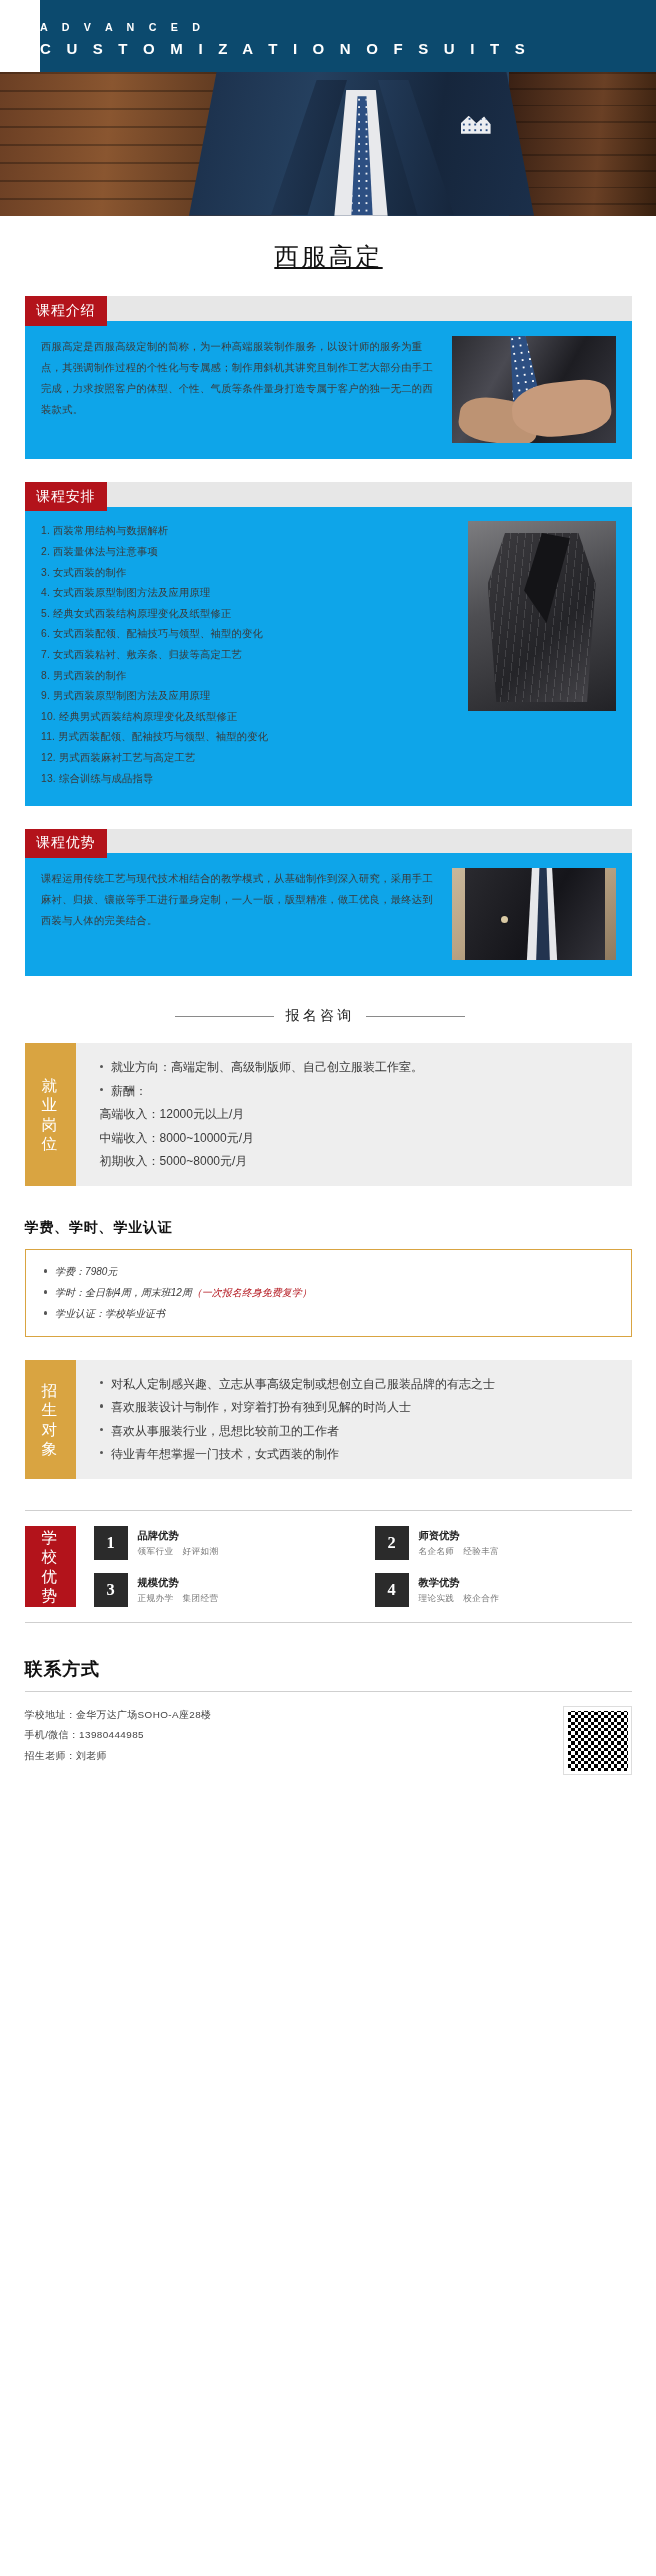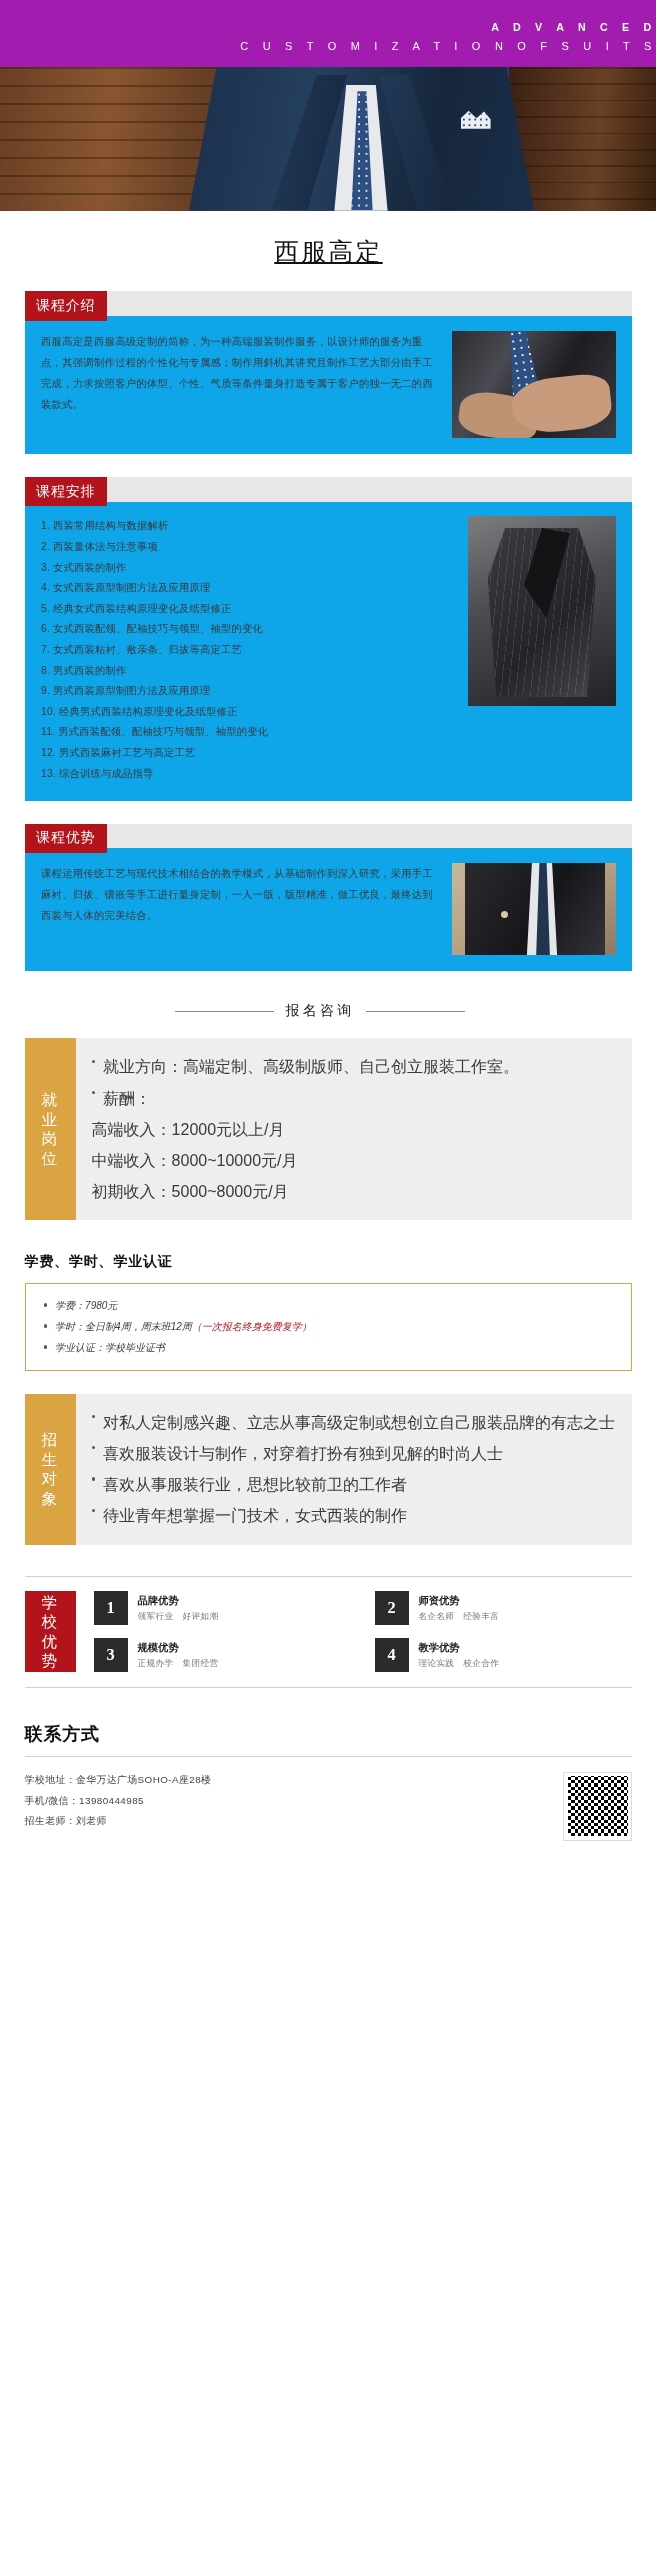--- a/index.html
+++ b/index.html
@@ -6,35 +6,36 @@
   body {
     width: 657px;
     background: #ffffff;
     font-family: "Liberation Sans", sans-serif;
     color: #333;
   }
   .page { width: 657px; position: relative; }
 
   
   .top-banner {
-    background: #a21caf;
+    background: #0c4a6e;
     padding: 21.3px 0 14.8px 0;
-    text-align: right;
+    text-align: left;
+    margin-left: 40px;
   }
   .top-banner .l1 {
     color: #ffffff;
     font-size: 10.7px;
     letter-spacing: 5.7px;
     font-weight: bold;
   }
   .top-banner .l2 {
     color: #ffffff;
-    font-size: 11px;
+    font-size: 15px;
     letter-spacing: 5.7px;
-    font-weight: normal;
+    font-weight: bold;
     margin-top: 6.6px;
   }
 
   
   .hero {
     width: 657px;
     height: 144px;
     position: relative;
     overflow: hidden;
     background: linear-gradient(100deg,#5a3520 0%,#7a4a2c 18%,#3c2316 30%,#6d4226 46%,#31506e 47%,#1d3550 100%);
@@ -234,21 +235,21 @@
     background: #d9a441;
     color: #ffffff;
     font-size: 15.6px;
     letter-spacing: 1.6px;
     display: flex; align-items: center; justify-content: center;
     text-align: center;
     line-height: 1.25;
     font-family: "Liberation Serif", serif;
   }
   .vlabel.gold2 { background: #d9a441; }
-  .row-content { flex: 1; padding: 13px 16px; font-size: 16px; line-height: 1.95; color: #3a3a3a; }
+  .row-content { flex: 1; padding: 13px 24px; font-size: 12px; line-height: 1.95; color: #3a3a3a; }
   .bullet-li { position: relative; padding-left: 11.5px; }
   .bullet-li::before {
     content: ""; position: absolute; left: 0; top: 8.2px;
     width: 3.3px; height: 3.3px; border-radius: 50%; background: #555;
   }
 
   
   .fee-head {
     margin: 33px 24.6px 11.5px 24.6px;
     font-size: 14px; font-weight: bold; color: #111;

